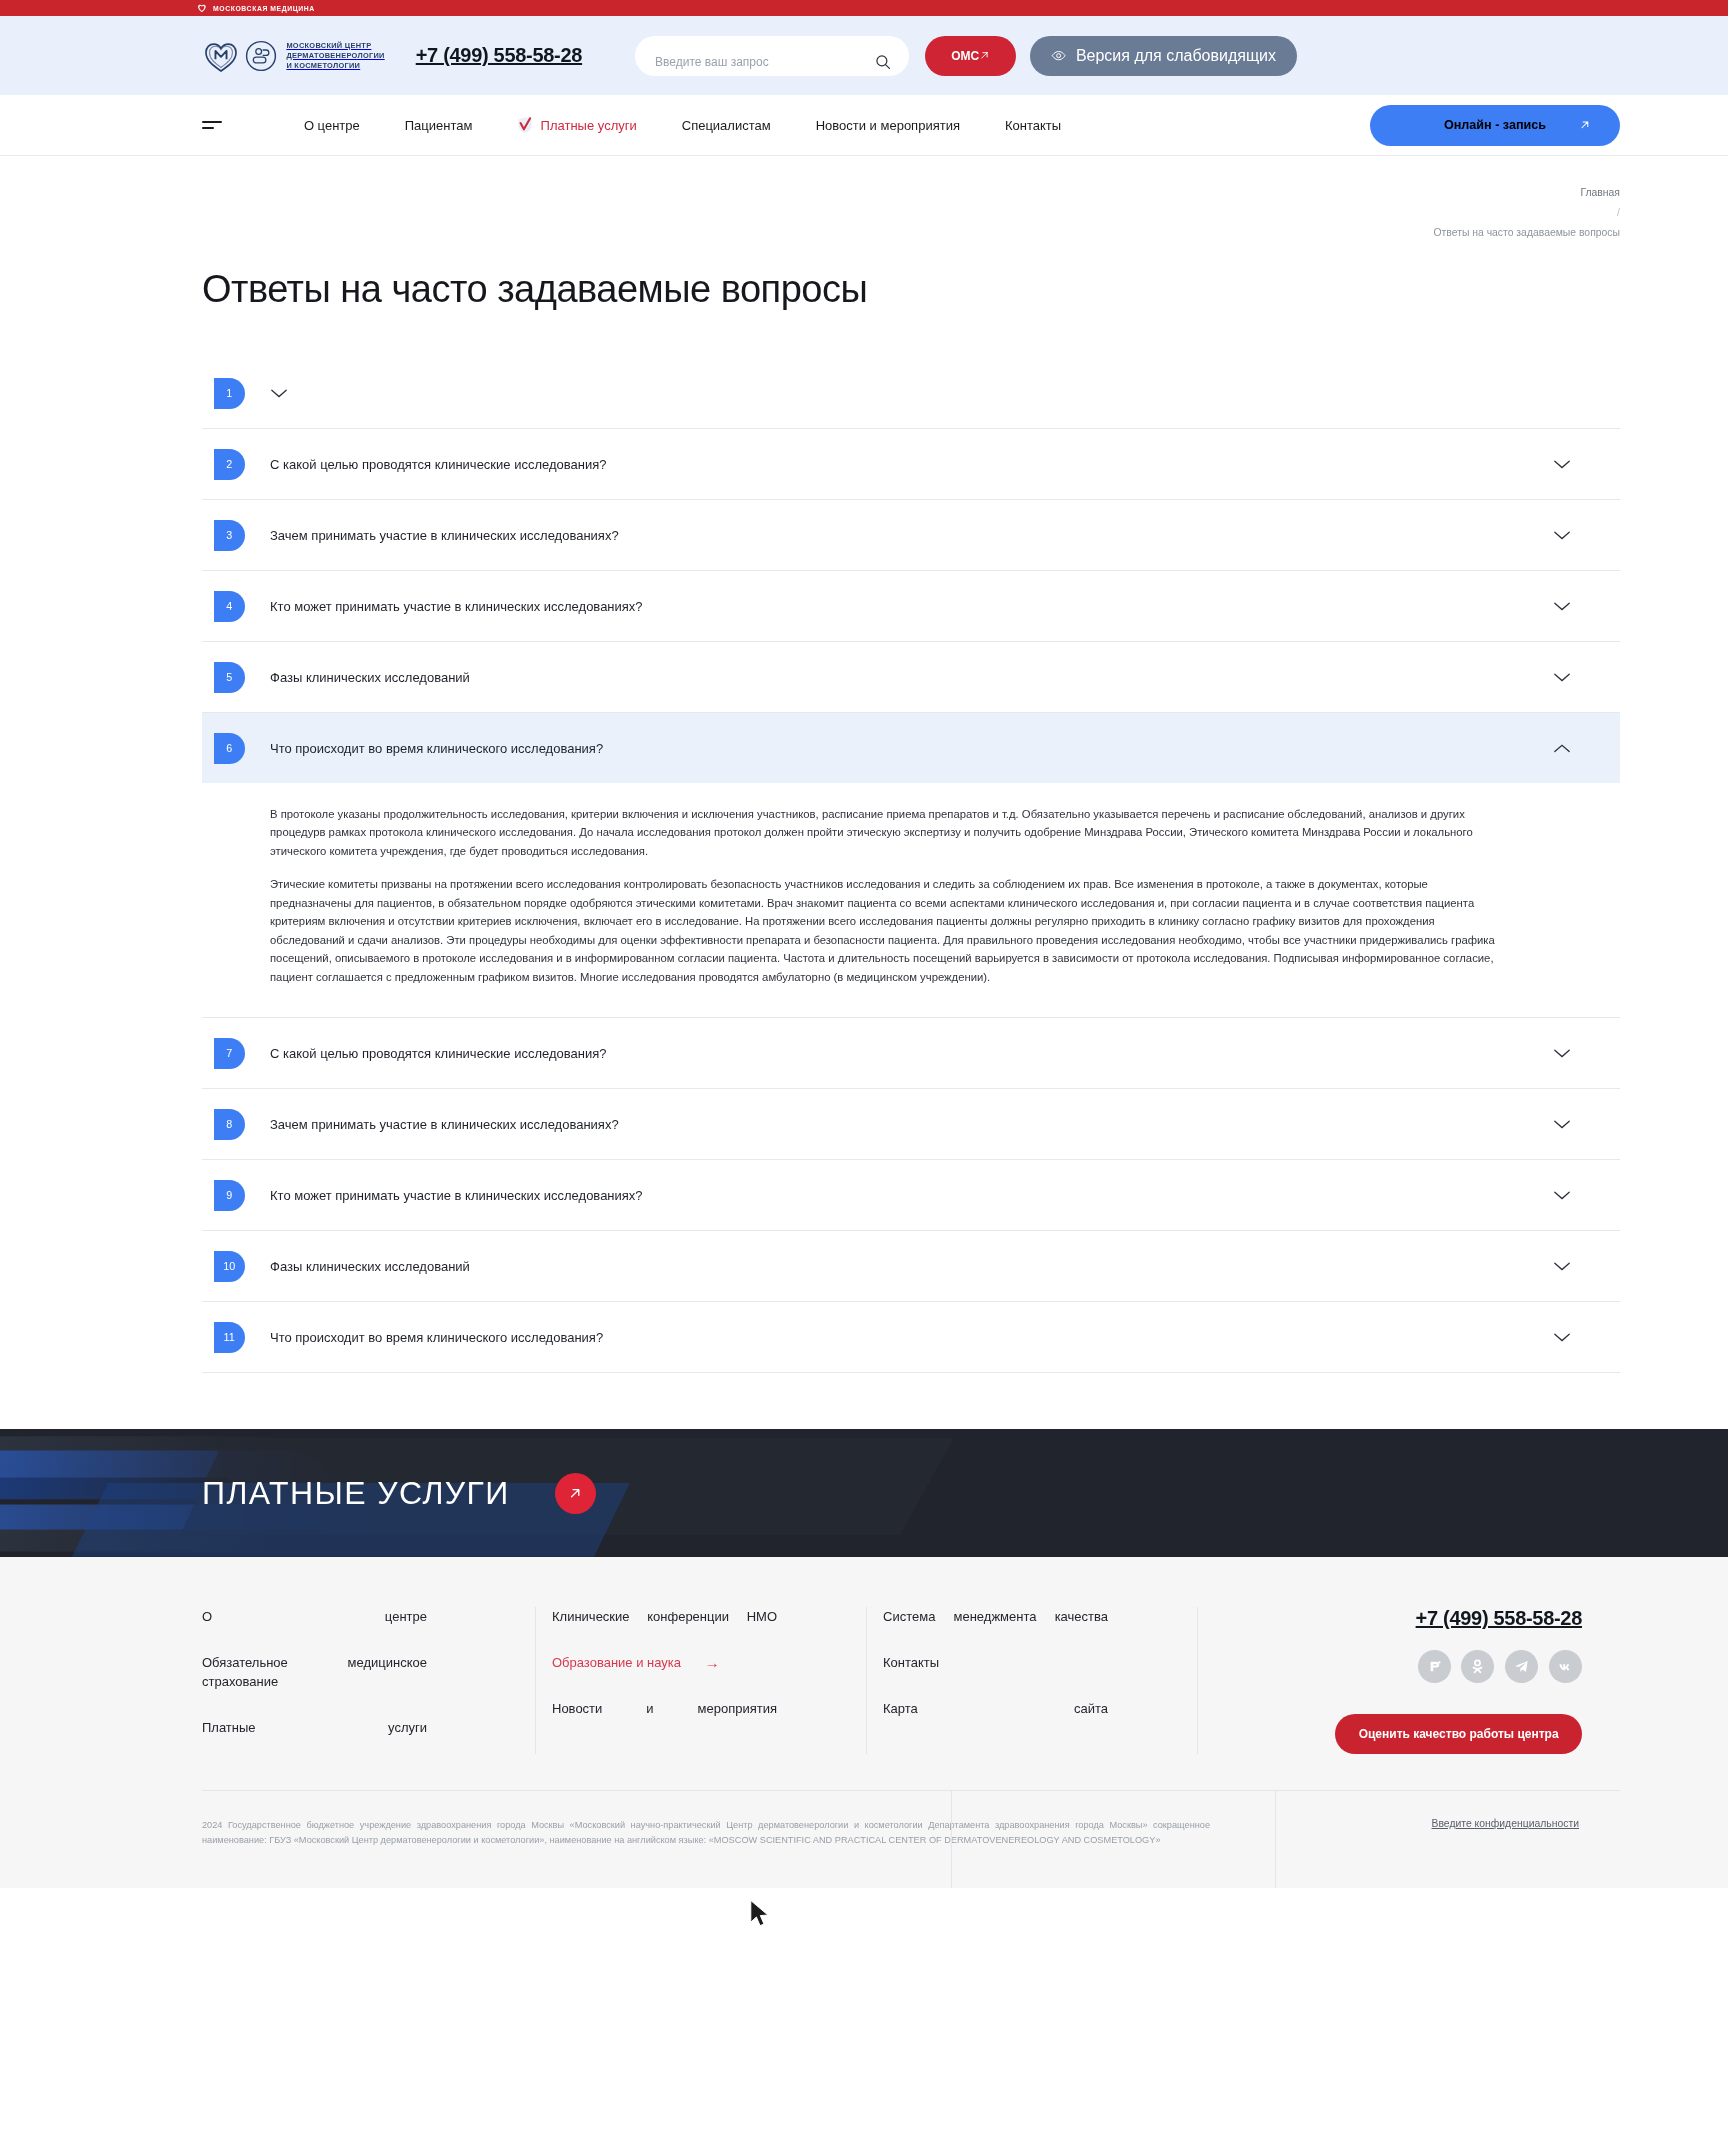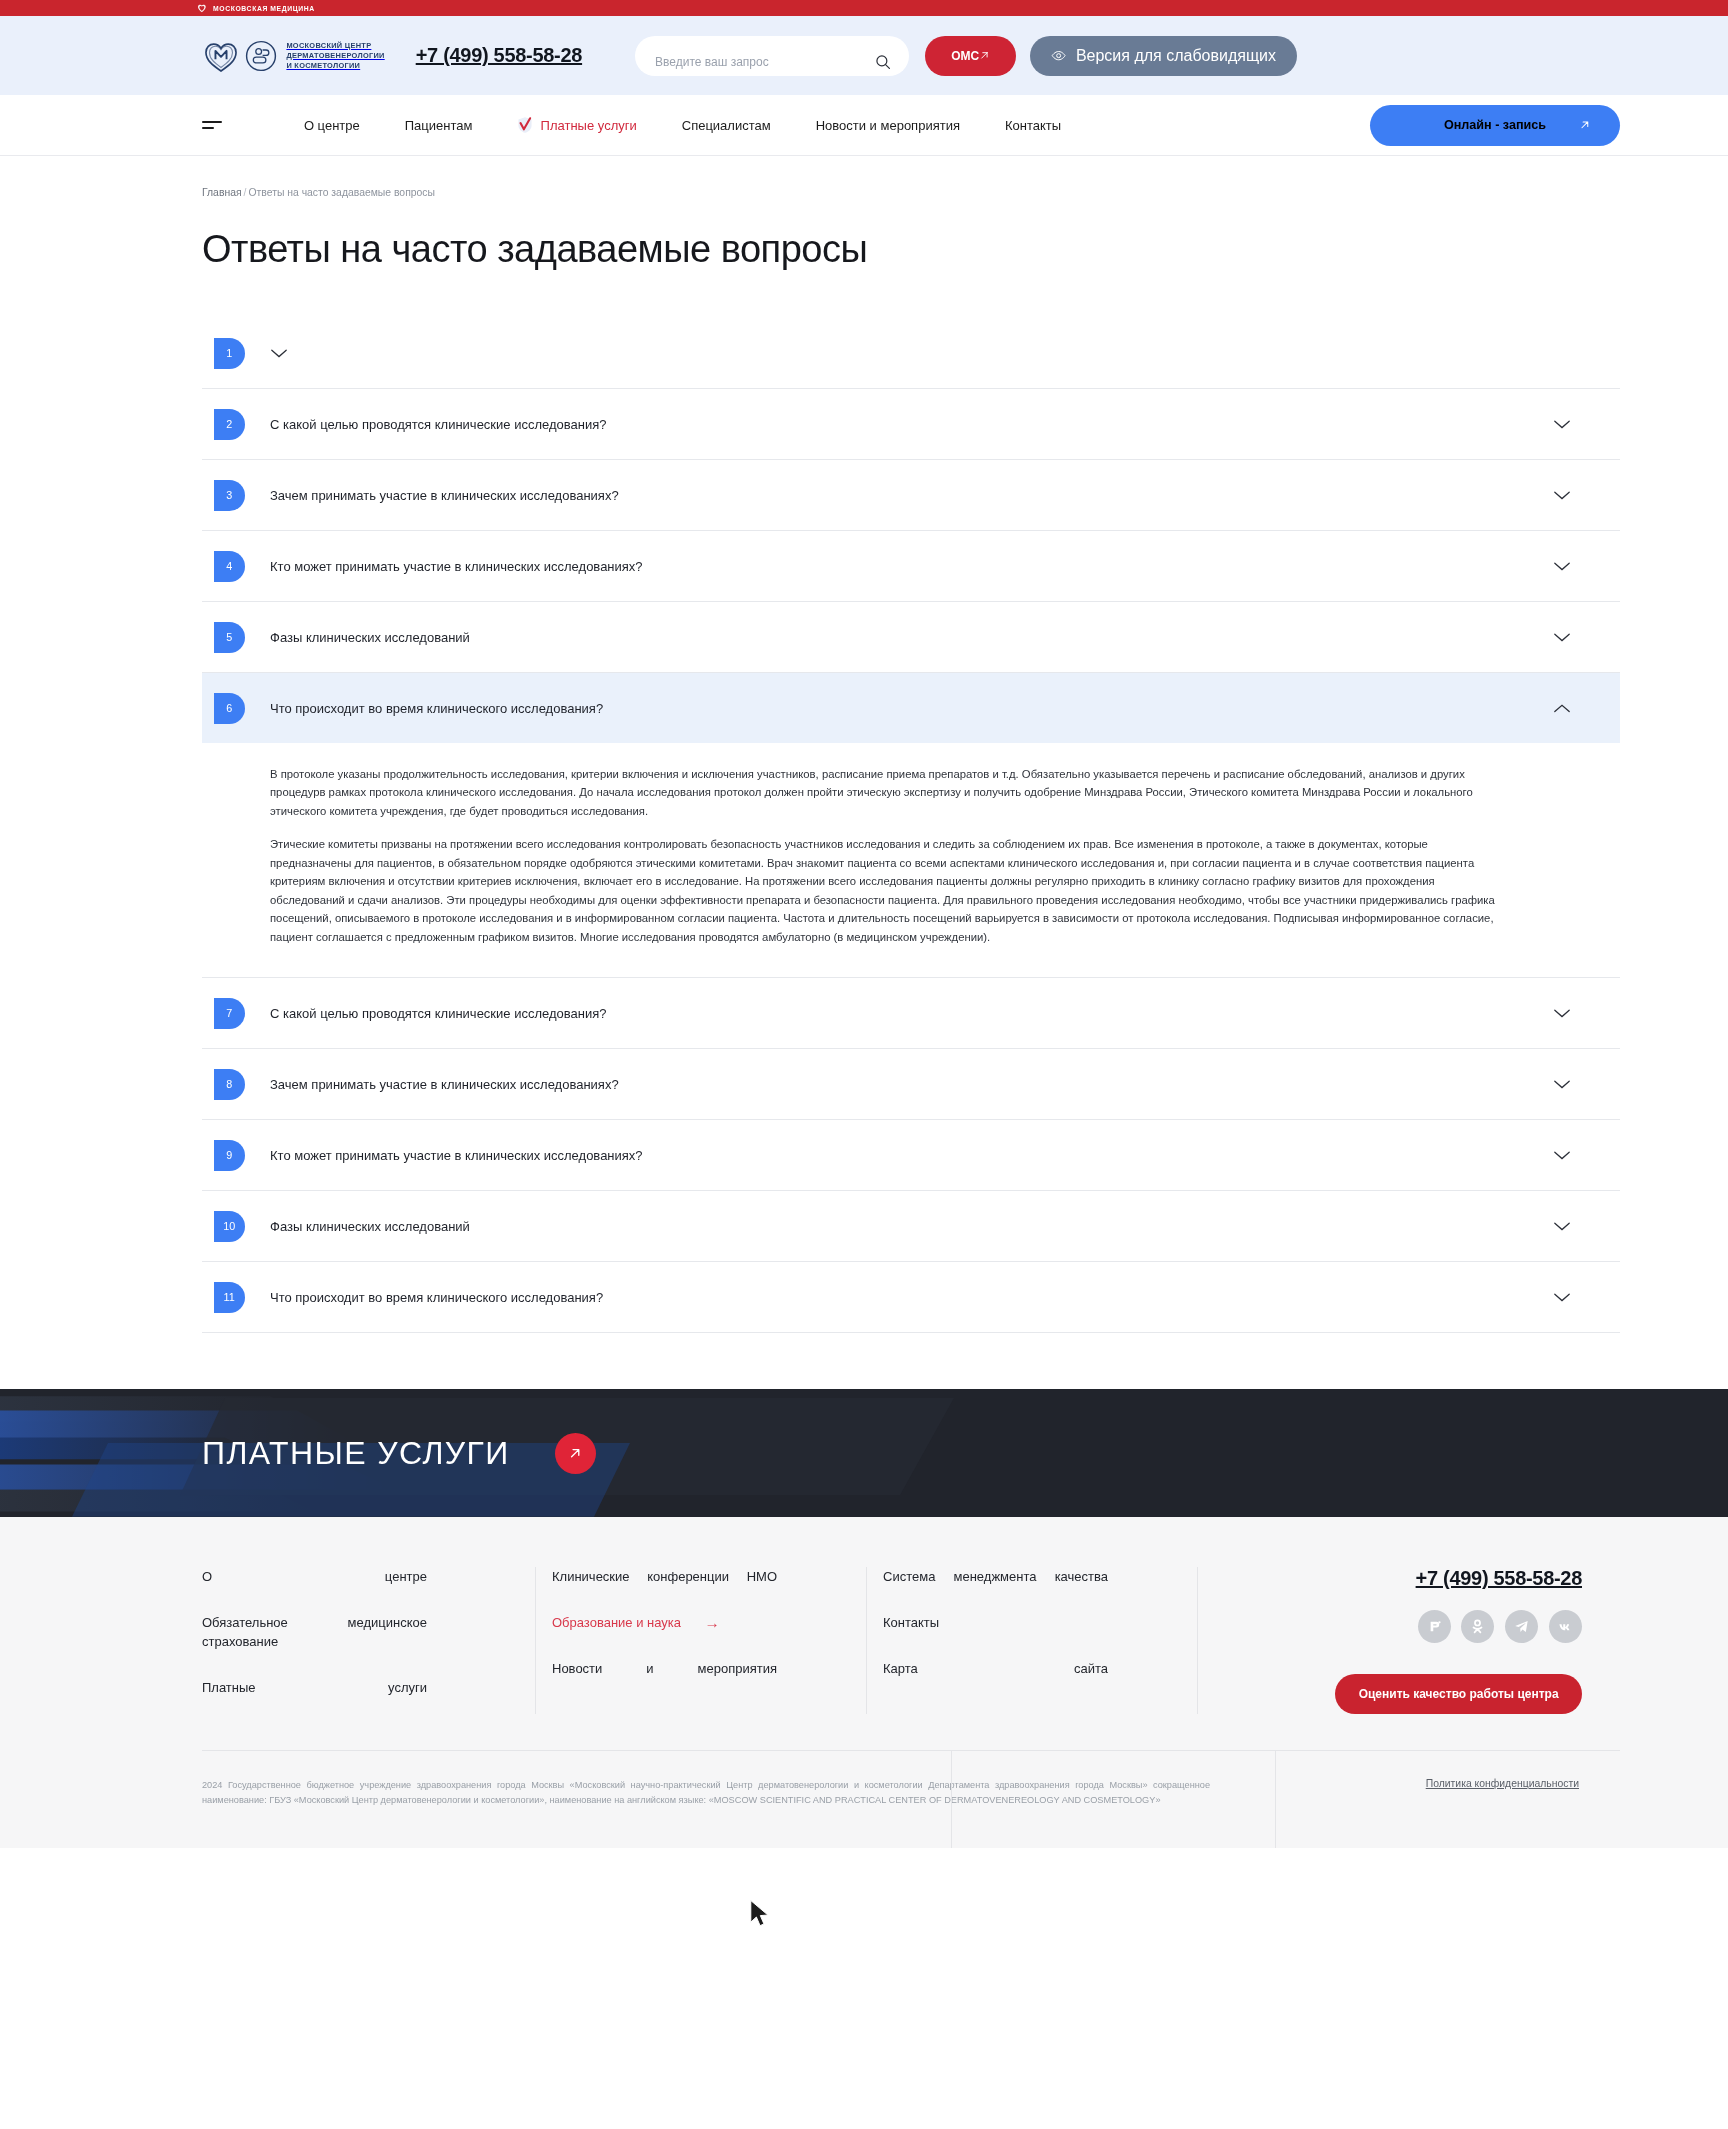--- a/index.html
+++ b/index.html
@@ -137,21 +137,21 @@
     cursor: pointer; position: relative;
     display: flex; align-items: center; justify-content: center;
   }
   .online-btn .arr { position: absolute; right: 29px; }
 
   
   .page { padding: 0 108px 0 202px; background: #fff; }
   .breadcrumb {
     padding-top: 31px;
     font-size: 10.4px; color: #8e949e;
-    display: flex; gap: 2px; align-items: flex-end;
+    display: flex; gap: 9px; align-items: flex-end; flex-direction: column;
   }
   .breadcrumb a { color: #6f757f; text-decoration: none; cursor: pointer; }
   .breadcrumb .sep { color: #b9bec6; }
   .page-title {
     font-size: 38px; font-weight: 400;
     letter-spacing: -0.5px; color: #16181d;
     margin-top: 30px;
   }
 
   
@@ -605,21 +605,21 @@
       </div>
       <button class="rate-btn">Оценить качество работы центра</button>
     </div>
   </div>
 
   <div class="footer-bottom">
     <div class="fb-sep" style="left:749px"></div>
     <div class="fb-sep" style="left:1073px"></div>
     <div class="copy">2024 Государственное бюджетное учреждение здравоохранения города Москвы «Московский научно-практический Центр дерматовенерологии и косметологии Департамента здравоохранения города Москвы» сокращенное наименование: ГБУЗ «Московский Центр дерматовенерологии и косметологии», наименование на английском языке: «MOSCOW SCIENTIFIC AND PRACTICAL CENTER OF DERMATOVENEREOLOGY AND COSMETOLOGY»</div>
     <div class="policy-wrap">
-      <a class="policy" href="#">Политика конфиденциальности</a>
+      <a class="policy" href="#">Введите конфиденциальности</a>
     </div>
   </div>
 </footer>
 
 <svg class="cursor" style="left:749px; top:1899px;" width="23.4" height="31" viewBox="0 0 26 34">
   <path d="M2 1.5 2 25.5 8.2 19.8 12.3 29.4 16.6 27.5 12.6 18.2 21 17.6z" fill="#1b1b1b" stroke="#ffffff" stroke-width="1.1" stroke-linejoin="round"></path>
 </svg>
 
 
 </body></html>

